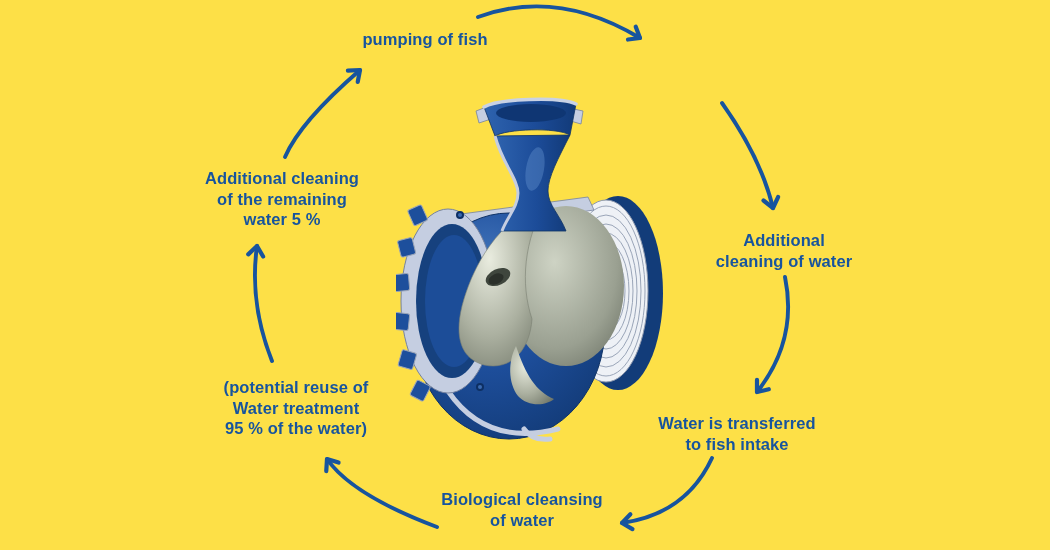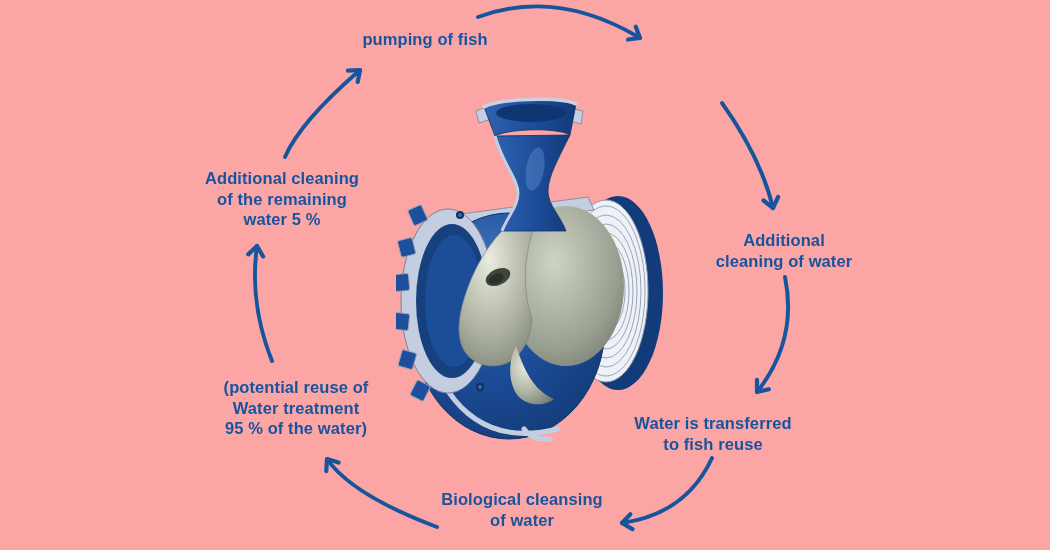--- a/index.html
+++ b/index.html
@@ -1,19 +1,19 @@
 <!DOCTYPE html>
 <html style="--accent: #17549e; --pump-blue: #1e4f9d; --pump-blue-dark: #0e3266; --cut-surface: #c5cee1; --impeller-grey: #abb0a0; --disc-bg: #eef1f6;"><head>
 <meta charset="utf-8">
 <style>
   html,body{margin:0;padding:0;background:#ffffff;}
   .canvas{
     position:relative;
     width:1050px;height:550px;
-    background:#fca5a5;
+    background:#fde047;
     overflow:hidden;
     font-family:"Liberation Sans", sans-serif;
   }
   .arrow-layer, .pump{position:absolute;}
   .arrow-layer{left:0;top:0;width:1050px;height:550px;}
   .pump{left:396px;top:91px;width:268px;height:358px;}
   .label{
     position:absolute;
     transform:translate(-50%,-50%);
     text-align:center;
@@ -129,23 +129,23 @@
   <div class="label" style="left:425px;top:39px">
     <span class="line">pumping of fish</span>
   </div>
 
 
   <div class="label" style="left:784px;top:250px">
     <span class="line">Additional</span>
     <span class="line">cleaning of water</span>
   </div>
 
-  <div class="label" style="left:713px;top:433px">
+  <div class="label" style="left:737px;top:433px">
     <span class="line">Water is transferred</span>
-    <span class="line">to fish reuse</span>
+    <span class="line">to fish intake</span>
   </div>
 
   <div class="label" style="left:522px;top:509px">
     <span class="line">Biological cleansing</span>
     <span class="line">of water</span>
   </div>
 
   <div class="label" style="left:296px;top:408px">
     <span class="line">(potential reuse of</span>
     <span class="line">Water treatment</span>

